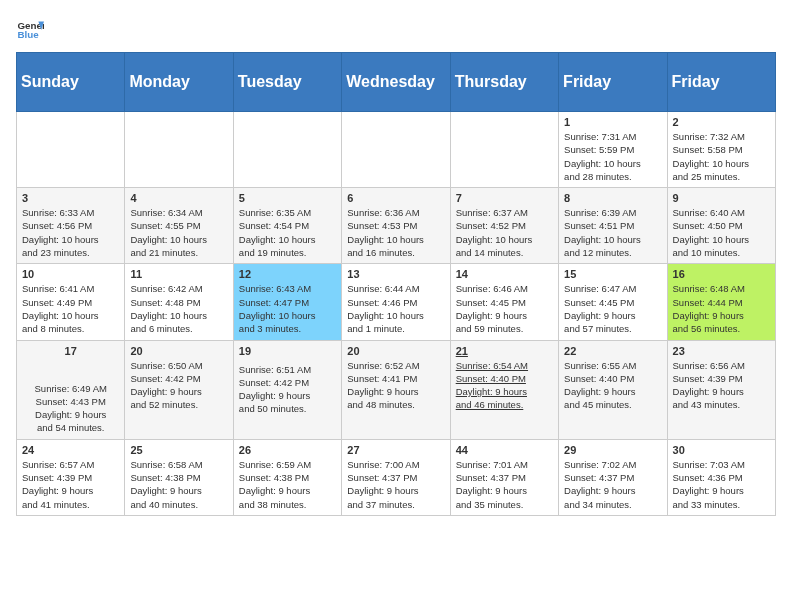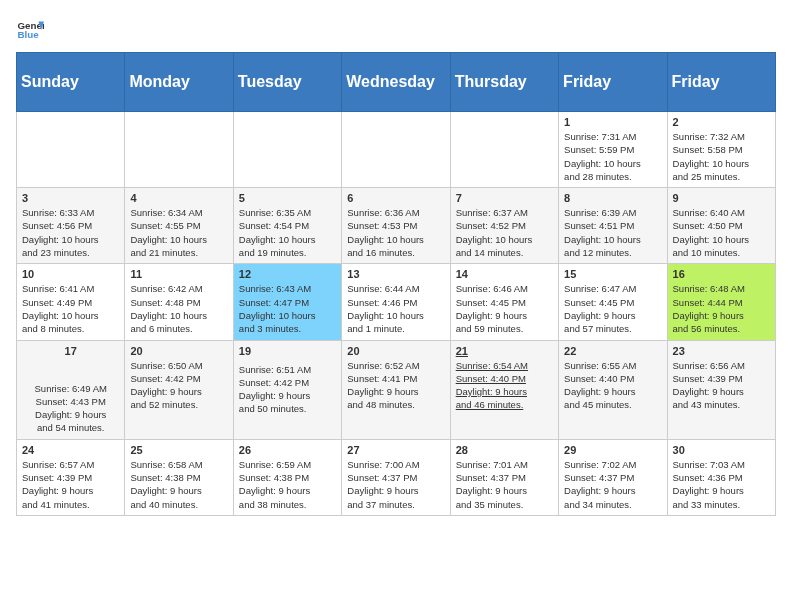--- a/index.html
+++ b/index.html
@@ -309,21 +309,21 @@
 and 38 minutes.</div>
         </td>
         <td style="background: rgb(255, 255, 255);">
           <div class="day-number">27</div>
           <div class="day-info" style="white-space: pre-line;">Sunrise: 7:00 AM
 Sunset: 4:37 PM
 Daylight: 9 hours
 and 37 minutes.</div>
         </td>
         <td style="background: rgb(255, 255, 255);">
-          <div class="day-number">28</div>
+          <div class="day-number">44</div>
           <div class="day-info" style="white-space: pre-line;">Sunrise: 7:01 AM
 Sunset: 4:37 PM
 Daylight: 9 hours
 and 35 minutes.</div>
         </td>
         <td style="background: rgb(255, 255, 255);">
           <div class="day-number">29</div>
           <div class="day-info" style="white-space: pre-line;">Sunrise: 7:02 AM
 Sunset: 4:37 PM
 Daylight: 9 hours

